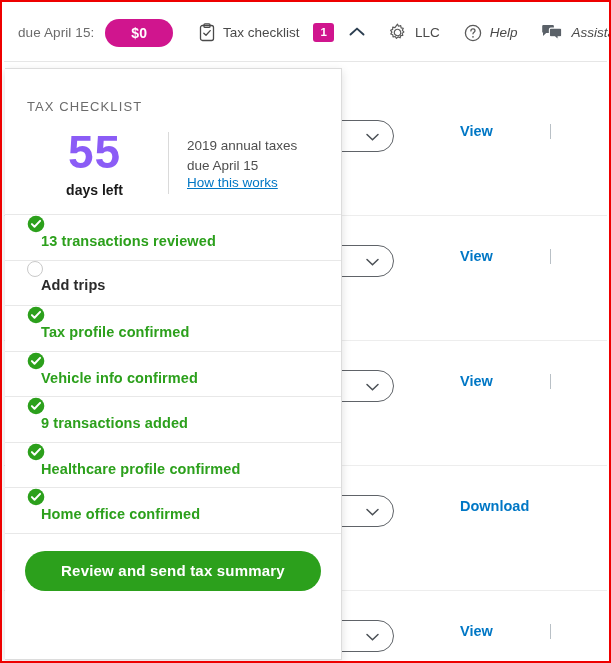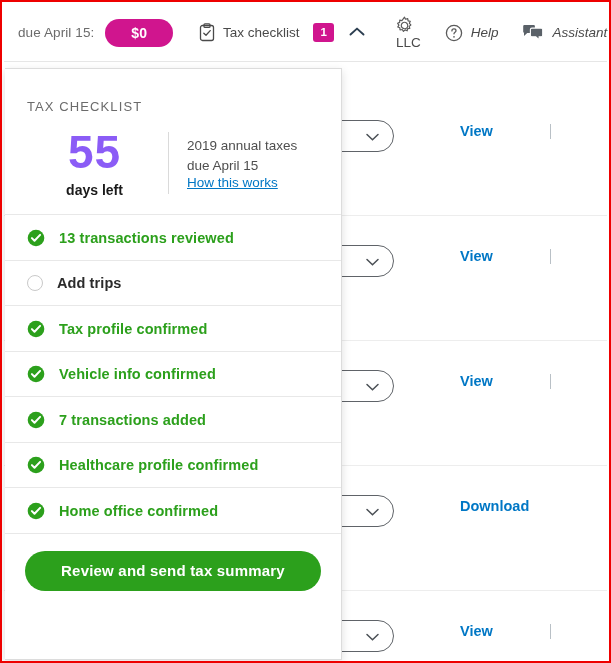--- a/index.html
+++ b/index.html
@@ -63,21 +63,21 @@
     white-space: nowrap;
   }
   .bar-item {
     display: flex;
     align-items: center;
     white-space: nowrap;
     color: #444444;
     font-size: 13.5px;
   }
   .gap-a { margin-left: 26px; }
-  .gap-b { margin-left: 22px; flex-direction: column; }
+  .gap-b { margin-left: 22px; }
   .gap-c { margin-left: 24px; font-style: italic; }
   .bar-item .lbl { margin-left: 8px; color: #4a4a4a; }
 
   .count-badge {
     background: #d0158e;
     color: #ffffff;
     font-size: 11.5px;
     font-weight: bold;
     border-radius: 3px;
     padding: 2px 7px;
@@ -211,25 +211,26 @@
     display: block;
     font-size: 13.5px;
     color: #0077c5;
   }
 
   .check-list {
     border-top: 1px solid #e8e8e8;
   }
   .check-item {
     display: flex;
-    align-items: center;
+    align-items: flex-start;
     height: 45.5px;
     padding-left: 22px;
     border-bottom: 1px solid #e8e8e8;
     box-sizing: border-box;
+    flex-direction: column;
   }
   .check-item .txt {
     margin-left: 14px;
     font-size: 14.5px;
     font-weight: bold;
     color: #2ca01c;
     letter-spacing: 0.1px;
   }
   .check-item.todo .txt { color: #2b2b2b; }
   .circle-empty {
@@ -438,21 +439,21 @@
         </svg>
         <span class="txt">Vehicle info confirmed</span>
       </div>
 
 
       <div class="check-item">
         <svg class="circle-done" width="18" height="18" viewBox="0 0 18 18">
           <circle cx="9" cy="9" r="8.3" fill="#2ca01c"></circle>
           <path d="M4.9 9.1 L7.5 11.7 L13.1 5.9" fill="none" stroke="#ffffff" stroke-width="2" stroke-linecap="round" stroke-linejoin="round"></path>
         </svg>
-        <span class="txt">7 transactions added</span>
+        <span class="txt">9 transactions added</span>
       </div>
 
       <div class="check-item">
         <svg class="circle-done" width="18" height="18" viewBox="0 0 18 18">
           <circle cx="9" cy="9" r="8.3" fill="#2ca01c"></circle>
           <path d="M4.9 9.1 L7.5 11.7 L13.1 5.9" fill="none" stroke="#ffffff" stroke-width="2" stroke-linecap="round" stroke-linejoin="round"></path>
         </svg>
         <span class="txt">Healthcare profile confirmed</span>
       </div>
 

